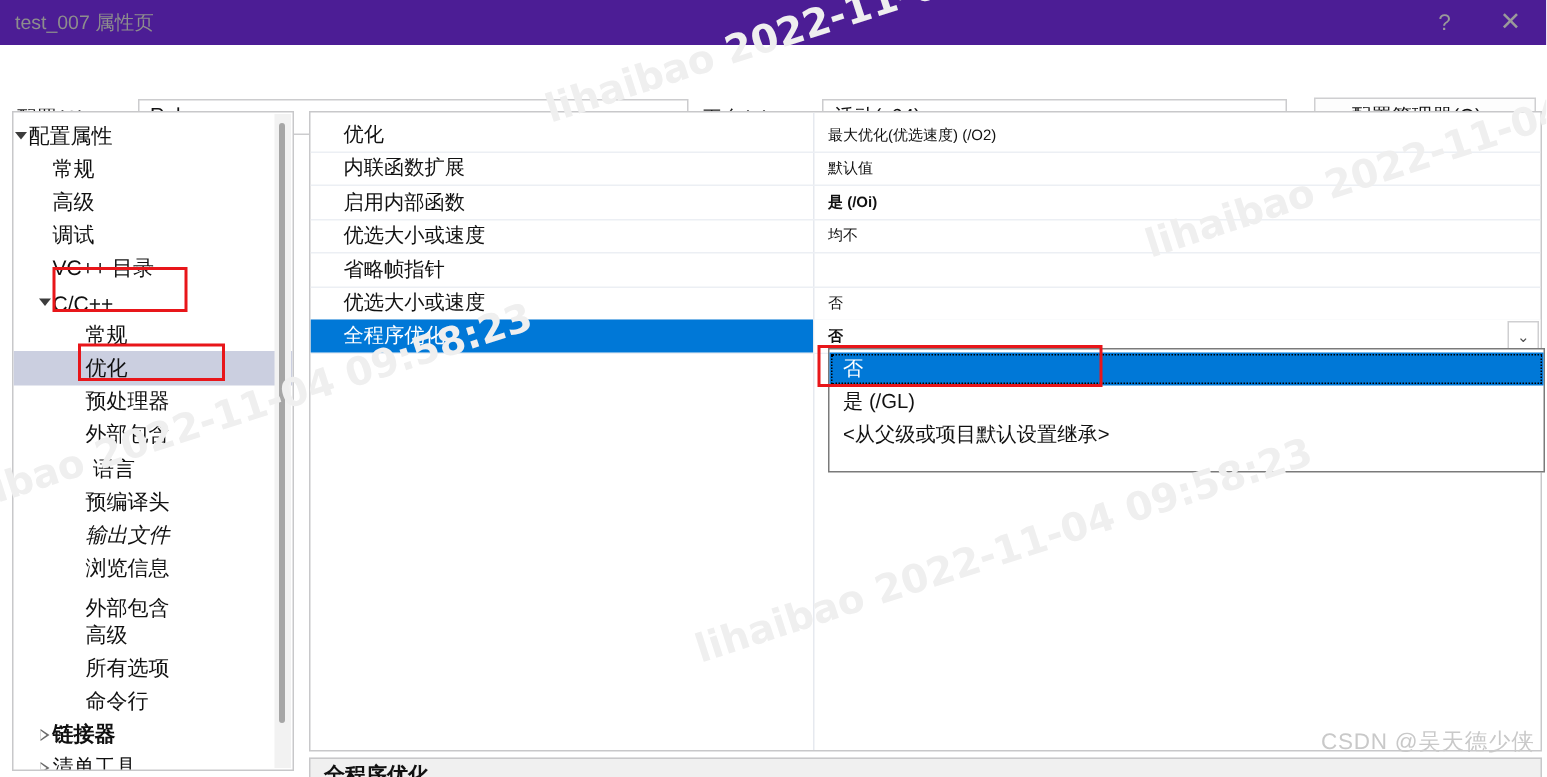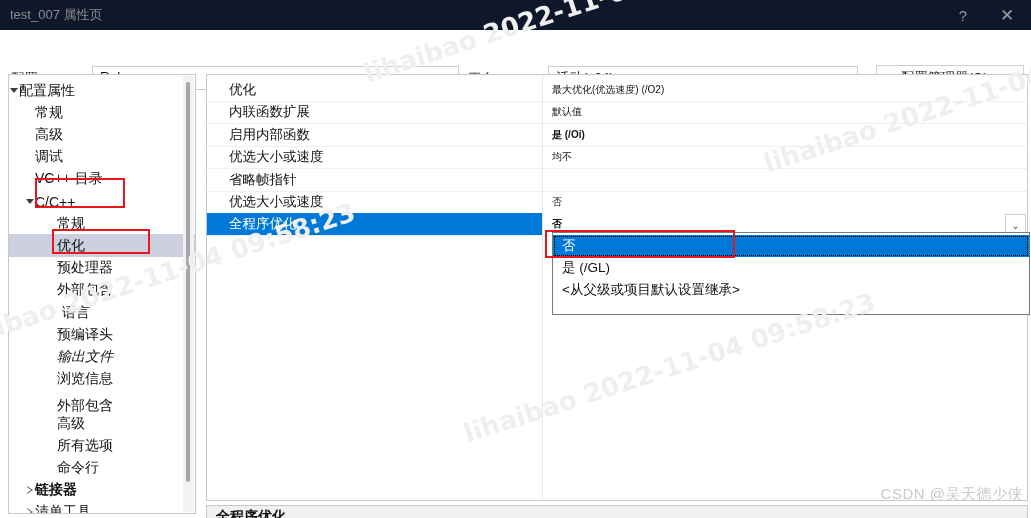--- a/index.html
+++ b/index.html
@@ -34,21 +34,21 @@
     letter-spacing:.5px;
     z-index:70;
     white-space:nowrap;
     pointer-events:none;
     user-select:none;
   }
 
   
   .titlebar{
     position:absolute;left:0;top:0;width:1031px;height:30px;
-    background:#0f172a;
+    background:#4c1d95;
   }
   .tb-title{
     position:absolute;left:10px;top:6px;
     font-size:13px;color:#8d8d8d;
     white-space:nowrap;
   }
   .tb-btn{
     position:absolute;top:0;width:40px;height:30px;
     display:flex;align-items:center;justify-content:center;
     color:#9a9a9a;font-size:15px;

